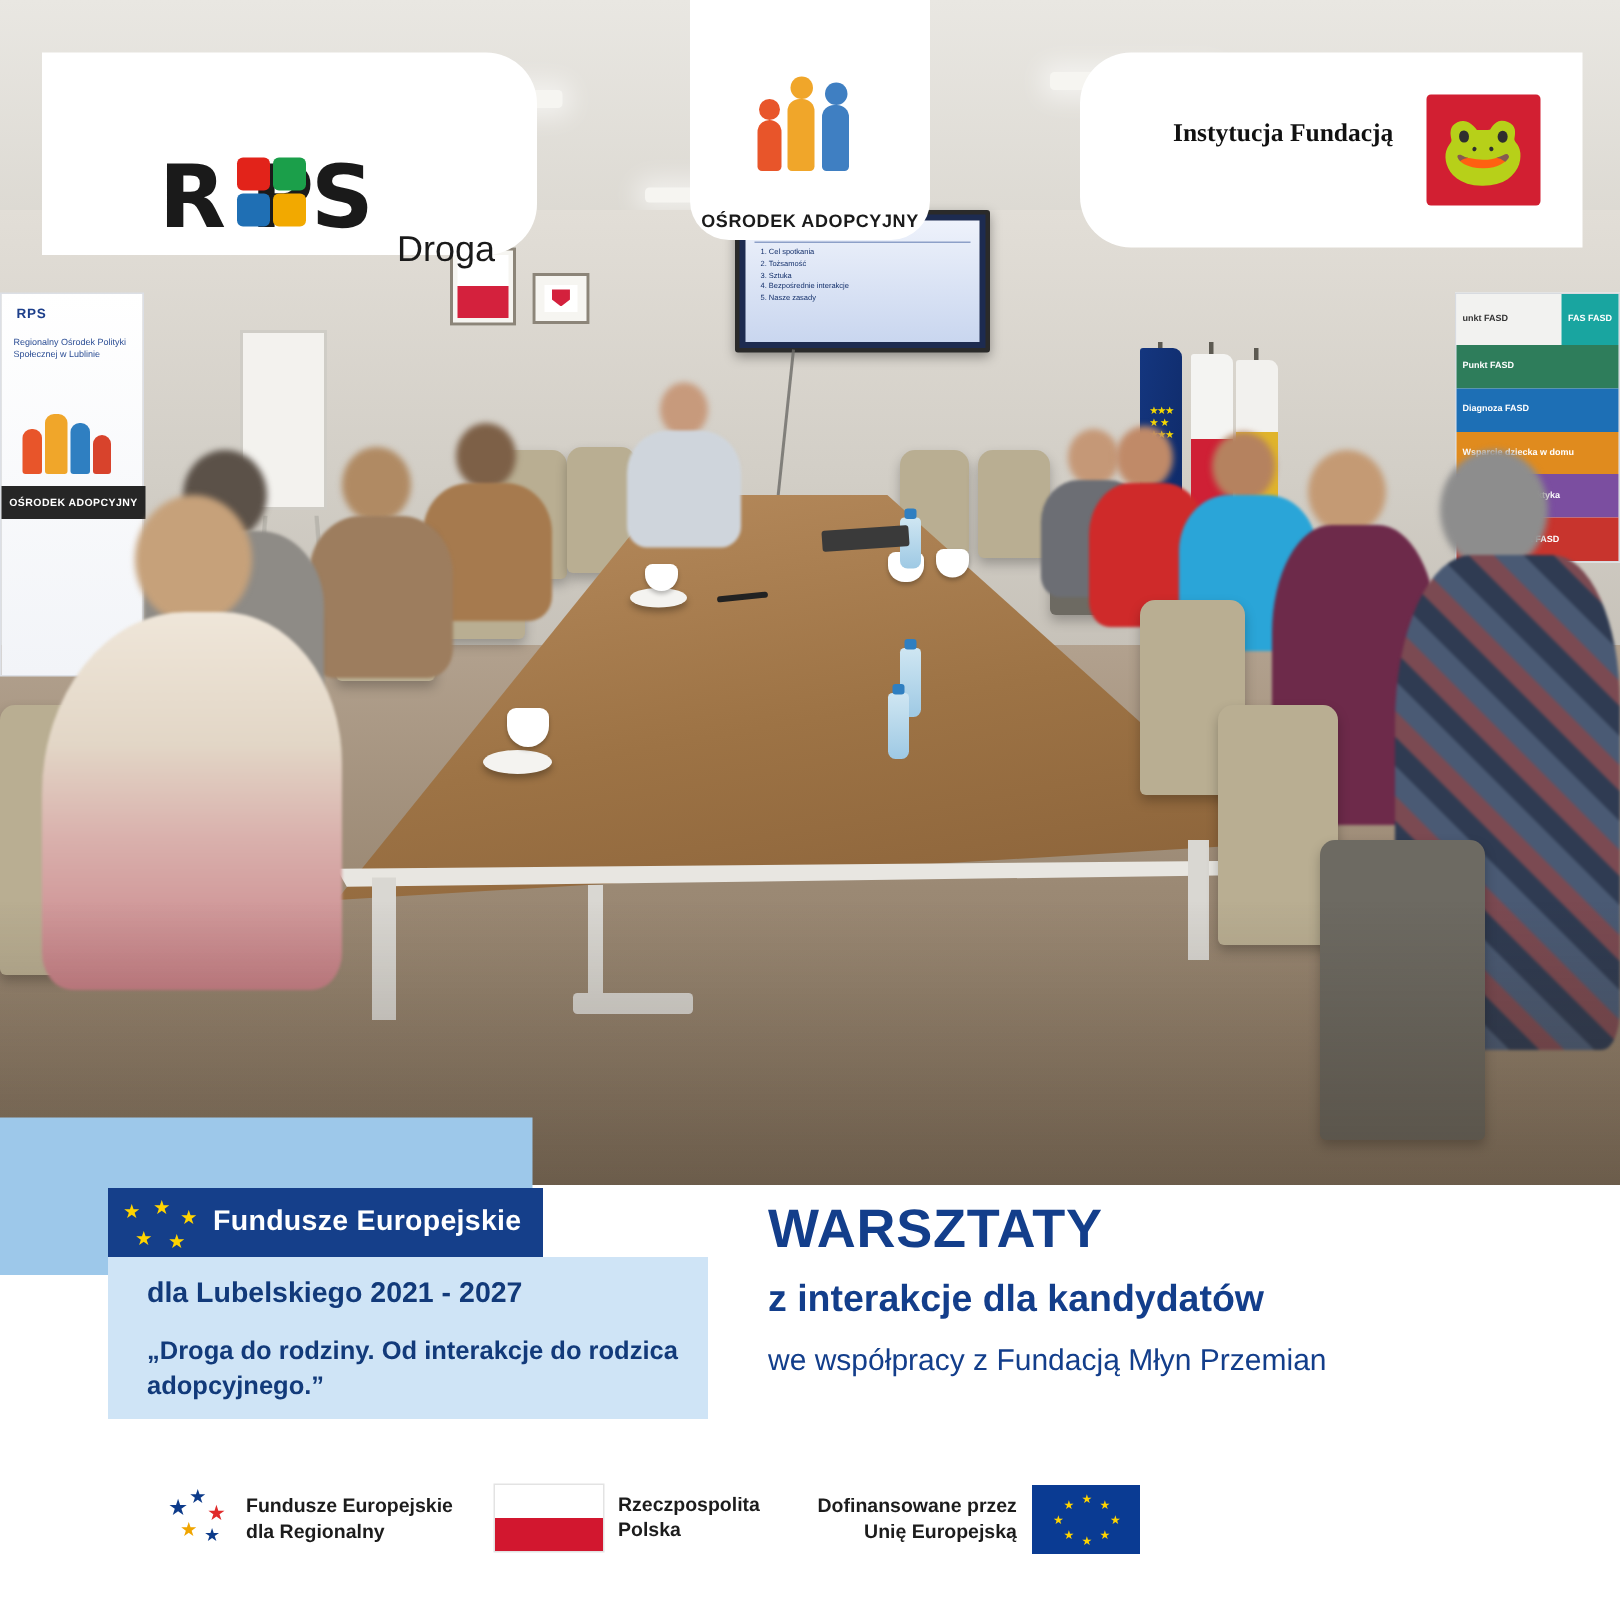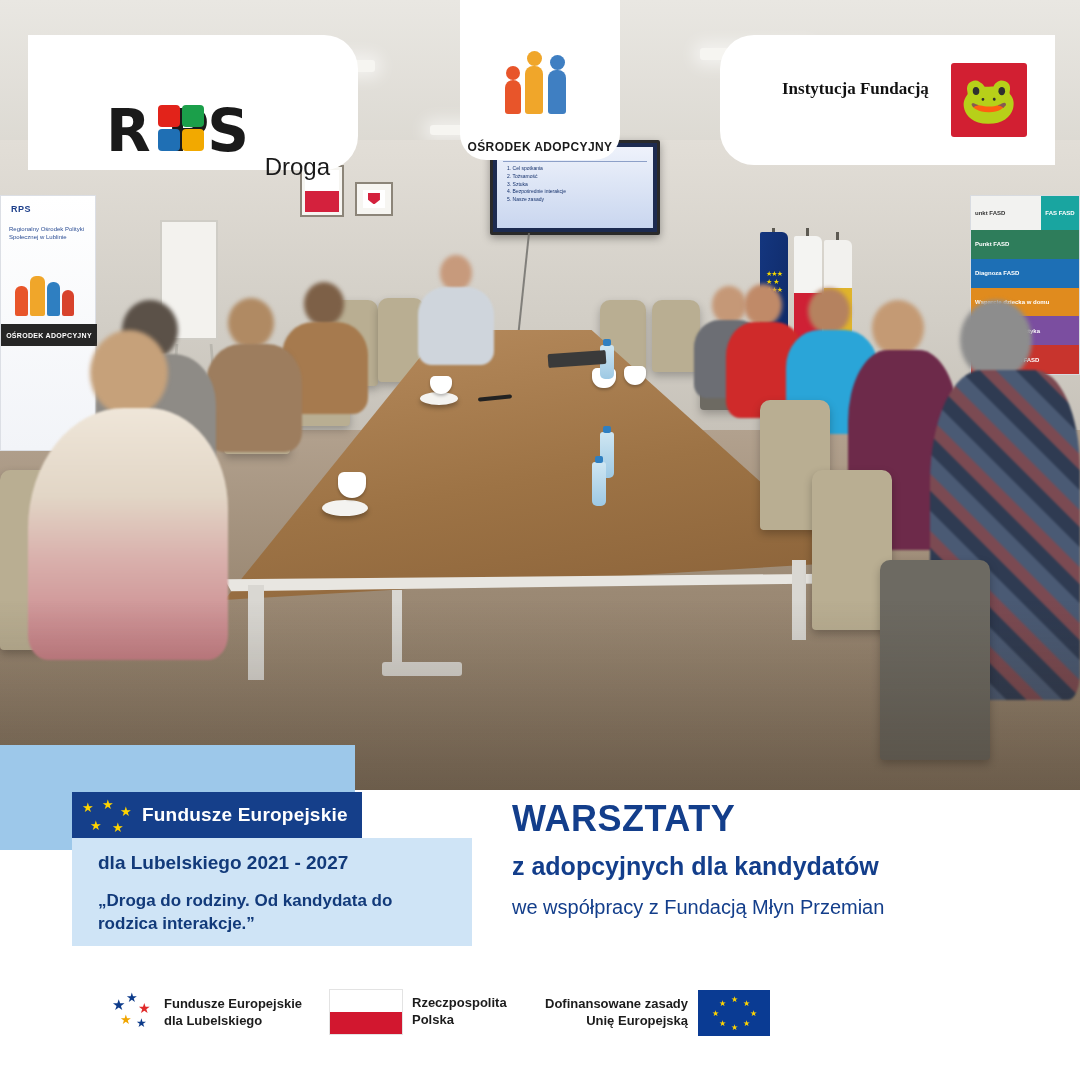--- a/index.html
+++ b/index.html
@@ -439,58 +439,58 @@
       <span class="st" style="left:30px;top:5px;">★</span>
       <span class="st" style="left:48px;top:12px;">★</span>
       <span class="st" style="left:18px;top:26px;">★</span>
       <span class="st" style="left:40px;top:28px;">★</span>
     </span>
     <span class="fe-title">Fundusze Europejskie</span>
   </div>
 
   <div class="fe-box">
     <div class="fe-line1">dla Lubelskiego 2021 - 2027</div>
-    <div class="fe-quote">„Droga do rodziny. Od kandydata do rodzica interakcje.”</div>
+    <div class="fe-quote">„Droga do rodziny. Od interakcje do rodzica adopcyjnego.”</div>
   </div>
 
   <div class="right-text">
     <div class="w-title">WARSZTATY</div>
     <div class="w-sub">
-      <div>z adopcyjnych dla kandydatów</div>
+      <div>z interakcje dla kandydatów</div>
     </div>
     <div class="w-coop">we współpracy z Fundacją Młyn Przemian</div>
   </div>
 
   <div class="footer">
 
     <div class="f-item" style="left:110px;top:15px;">
       <span class="fe-mini">
         <span class="m-star" style="left:2px;top:6px;color:#0d3b8a;font-size:15px;">★</span>
         <span class="m-star" style="left:16px;top:0px;color:#0d3b8a;font-size:13px;">★</span>
         <span class="m-star" style="left:28px;top:10px;color:#e02b2b;font-size:14px;">★</span>
         <span class="m-star" style="left:10px;top:22px;color:#f0a500;font-size:13px;">★</span>
         <span class="m-star" style="left:26px;top:26px;color:#0d3b8a;font-size:12px;">★</span>
       </span>
       <span class="f-label">
         <span>Fundusze Europejskie</span><br>
-        <span>dla Lubelskiego</span>
+        <span>dla Regionalny</span>
       </span>
     </div>
 
     <div class="f-item" style="left:330px;top:15px;">
       <span class="pl-flag-mini"></span>
       <span class="f-label">
         <span>Rzeczpospolita</span><br>
         <span>Polska</span>
       </span>
     </div>
 
     <div class="f-item" style="left:545px;top:15px;">
       <span class="f-label" style="text-align:right;">
-        <span>Dofinansowane zasady</span><br>
+        <span>Dofinansowane przez</span><br>
         <span>Unię Europejską</span>
       </span>
       <span class="eu-flag-mini">
         <span class="estar" style="left:33px;top:5px;">★</span>
         <span class="estar" style="left:45px;top:9px;">★</span>
         <span class="estar" style="left:52px;top:19px;">★</span>
         <span class="estar" style="left:45px;top:29px;">★</span>
         <span class="estar" style="left:33px;top:33px;">★</span>
         <span class="estar" style="left:21px;top:29px;">★</span>
         <span class="estar" style="left:14px;top:19px;">★</span>

